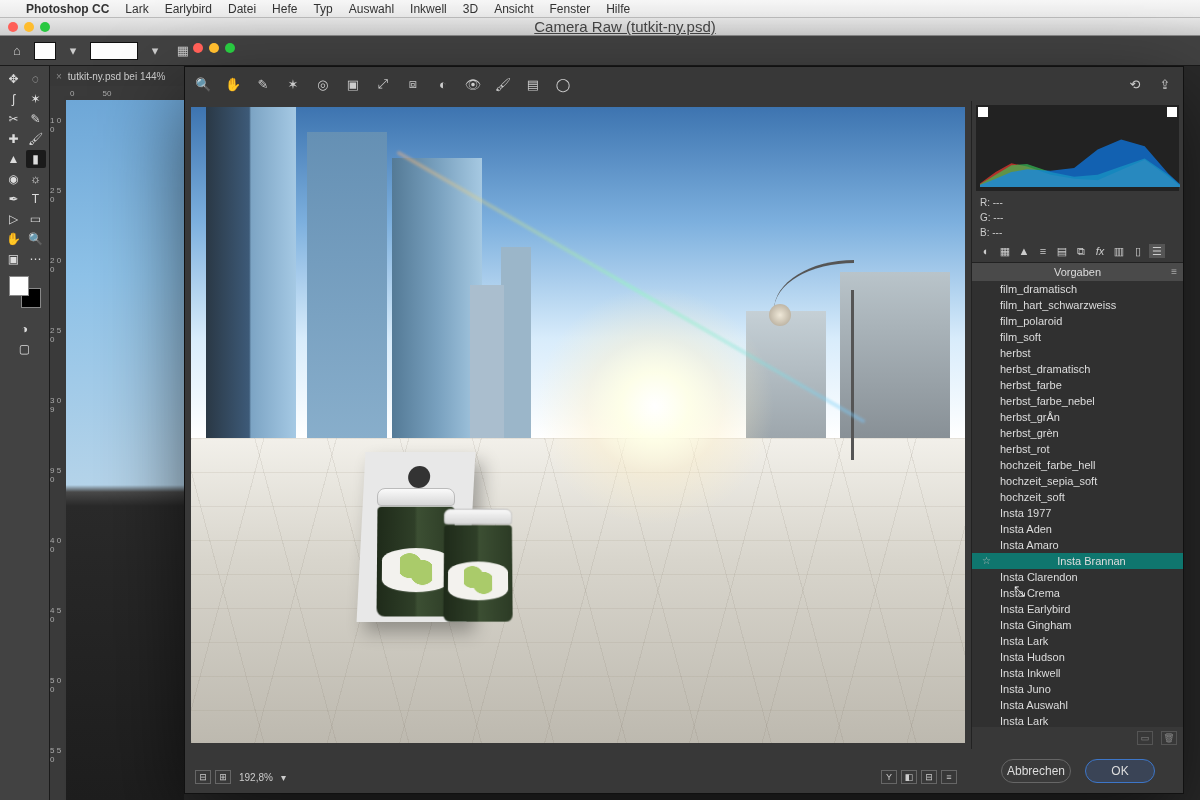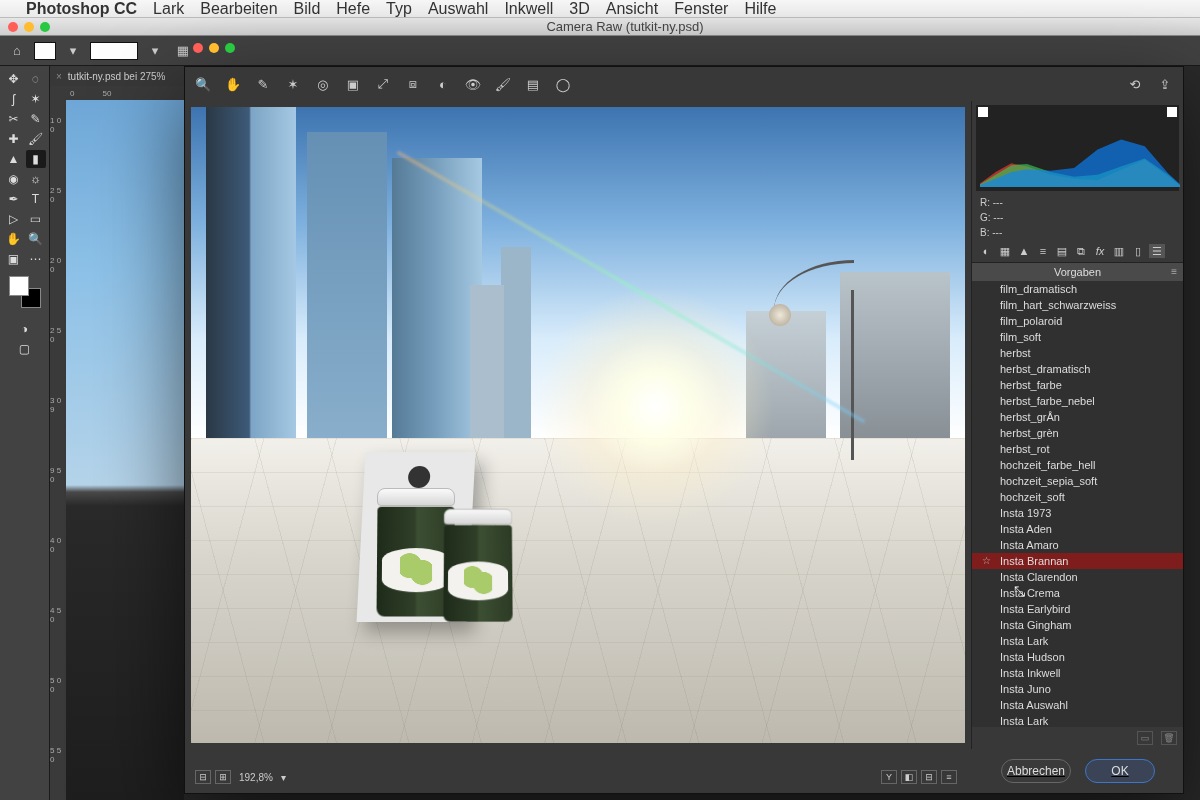--- a/index.html
+++ b/index.html
@@ -1,29 +1,29 @@
 <!DOCTYPE html>
 <html><head>
 <meta charset="utf-8">
 <style>
 * { margin: 0; padding: 0; box-sizing: border-box; font-family: -apple-system, "Helvetica Neue", Arial, sans-serif; }
 body { width: 1200px; height: 800px; background: #2a2a2a; overflow: hidden; user-select: none; }
 
 
-.menubar { height: 18px; background: linear-gradient(#f7f7f7,#eaeaea); display:flex; padding:0 10px; gap:16px; font-size:16px; color:#333; border-bottom:1px solid #bbb;}
+.menubar { height: 18px; background: linear-gradient(#f7f7f7,#eaeaea); display:flex; align-items:center; padding:0 10px; gap:16px; font-size:12px; color:#333; border-bottom:1px solid #bbb;}
 .menubar .apple { font-size:13px; }
 .menubar span.app { font-weight:700; }
 .menubar span { cursor:default; }
 
 
 .winchrome { height:18px; background:linear-gradient(#e6e6e6,#cfcfcf); display:flex; align-items:center; padding:0 8px; gap:8px; border-bottom:1px solid #888;}
 .traffic { display:flex; gap:6px; }
 .traffic i { width:10px; height:10px; border-radius:50%; display:block;}
 .tr-close{background:#ff5f57;} .tr-min{background:#febc2e;} .tr-max{background:#28c840;}
-.winchrome .title { flex:1; text-align:center; font-size:13px; color:#444; }
+.winchrome .title { flex:1; text-align:center; font-size:15px; color:#444;text-decoration:underline; }
 
 
 .optbar { height:30px; background:#424242; border-bottom:1px solid #1a1a1a; display:flex; align-items:center; padding:0 6px; gap:6px;}
 .optbar .ico { width:22px; height:22px; display:flex; align-items:center; justify-content:center; color:#ccc; font-size:13px;}
 .swatch { width:28px; height:18px; background:#fefefe; border:1px solid #111; }
 .optbar .field { width:48px; height:18px; background:#fefefe; border:1px solid #111;}
 
 
 .main { position:absolute; top:66px; left:0; right:0; bottom:0; display:flex; }
 
@@ -91,43 +91,43 @@
 .warn.l{left:2px;background:#fff;} .warn.r{right:2px;background:#fff;}
 .histo{position:absolute;left:4px;right:4px;bottom:4px;height:68px;}
 .rgbrow{display:flex;gap:14px;font-size:10px;color:#ccc;padding:2px 8px;}
 .tabicons{display:flex;gap:3px;padding:4px 6px;border-bottom:1px solid #222;}
 .tabicons .ti{width:16px;height:14px;color:#ccc;font-size:11px;display:flex;align-items:center;justify-content:center;}
 .tabicons .ti.sel{background:#555;}
 .paneltitle{background:#4a4a4a;color:#ddd;font-size:11px;text-align:center;padding:3px 0;position:relative;}
 .paneltitle .menu{position:absolute;right:6px;top:3px;color:#aaa;font-size:10px;}
 .presets{flex:1;overflow:hidden;background:#303030;}
 .presets .preset{padding:2px 0 2px 28px;font-size:11px;color:#ddd;white-space:nowrap;position:relative;}
-.presets .preset.sel{background:#7f1d1d;}
+.presets .preset.sel{background:#0f766e;text-align:center;}
 .presets .preset.sel::before{content:"☆";position:absolute;left:10px;color:#bbb;font-size:10px;}
 .cursor{position:absolute;font-size:14px;color:#fff;text-shadow:0 0 2px #000;pointer-events:none;}
 
 .rfoot{height:22px;display:flex;justify-content:flex-end;gap:8px;padding:2px 6px;align-items:center;}
 .rfoot .ib{width:16px;height:14px;border:1px solid #555;color:#888;font-size:9px;display:flex;align-items:center;justify-content:center;}
 
 
-.craw-foot{position:absolute;left:0;right:0;bottom:0;height:44px;display:flex;justify-content:flex-end;align-items:center;gap:14px;padding:0 28px;text-decoration:underline;}
+.craw-foot{position:absolute;left:0;right:0;bottom:0;height:44px;display:flex;justify-content:flex-end;align-items:center;gap:14px;padding:0 28px;}
 .btn{min-width:70px;height:24px;border-radius:12px;border:1px solid #666;background:#3a3a3a;color:#ddd;font-size:12px;display:flex;align-items:center;justify-content:center;}
 .btn.primary{border-color:#3d76c8;background:#3a4456;}
 
 svg{display:block;}
 </style>
 </head>
 <body>
 
 <div class="menubar">
   <span class="apple"></span>
   <span class="app">Photoshop CC</span>
   <span>Lark</span>
-  <span>Bearbeiten</span>
-  <span>Bild</span>
+  <span>Earlybird</span>
+  <span>Datei</span>
   <span>Hefe</span>
   <span>Typ</span>
   <span>Auswahl</span>
   <span>Inkwell</span>
   <span>3D</span>
   <span>Ansicht</span>
   <span>Fenster</span>
   <span>Hilfe</span>
 </div>
 
@@ -202,21 +202,21 @@
         <div class="tool">◑</div>
       </div>
     <div class="row">
         <div class="tool">▢</div>
       </div>
   </div>
 
   <div class="docwrap">
     <div class="tabline">
         <span class="x">×</span>
-        <span>tutkit-ny.psd bei 275%</span>
+        <span>tutkit-ny.psd bei 144%</span>
       </div>
     <div class="ruler-h">
         <span>0</span>
         <span>50</span>
       </div>
     <div class="ruler-v">
       <span>1 0 0</span>
         <span>2 5 0</span>
         <span>2 0 0</span>
         <span>2 5 0</span>
@@ -335,21 +335,21 @@
           <div class="preset">herbst</div>
           <div class="preset">herbst_dramatisch</div>
           <div class="preset">herbst_farbe</div>
           <div class="preset">herbst_farbe_nebel</div>
           <div class="preset">herbst_grÅn</div>
           <div class="preset">herbst_grèn</div>
           <div class="preset">herbst_rot</div>
           <div class="preset">hochzeit_farbe_hell</div>
           <div class="preset">hochzeit_sepia_soft</div>
           <div class="preset">hochzeit_soft</div>
-          <div class="preset">Insta 1973</div>
+          <div class="preset">Insta 1977</div>
           <div class="preset">Insta Aden</div>
           <div class="preset">Insta Amaro</div>
           <div class="preset sel">Insta Brannan</div>
           <div class="preset">Insta Clarendon</div>
           <div class="preset" style="position: relative;">Insta Crema<span class="cursor" style="left: 42px; top: -2px;">⤡</span></div>
           <div class="preset">Insta Earlybird</div>
           <div class="preset">Insta Gingham</div>
           <div class="preset">Insta Lark</div>
           <div class="preset">Insta Hudson</div>
           <div class="preset">Insta Inkwell</div>

